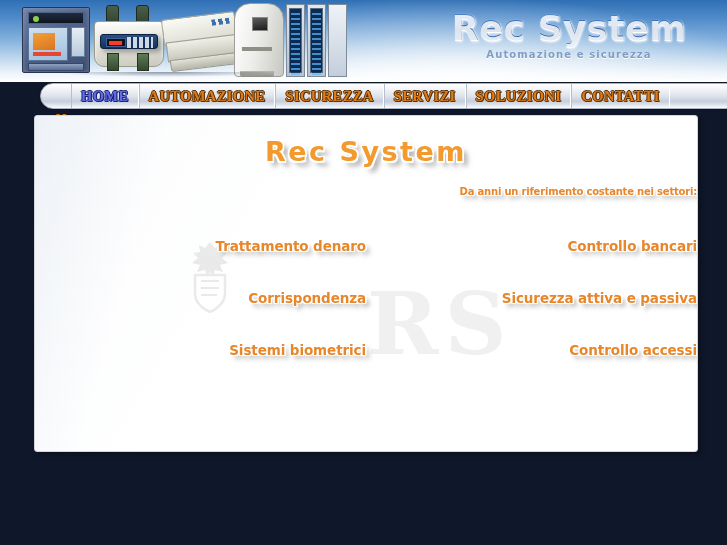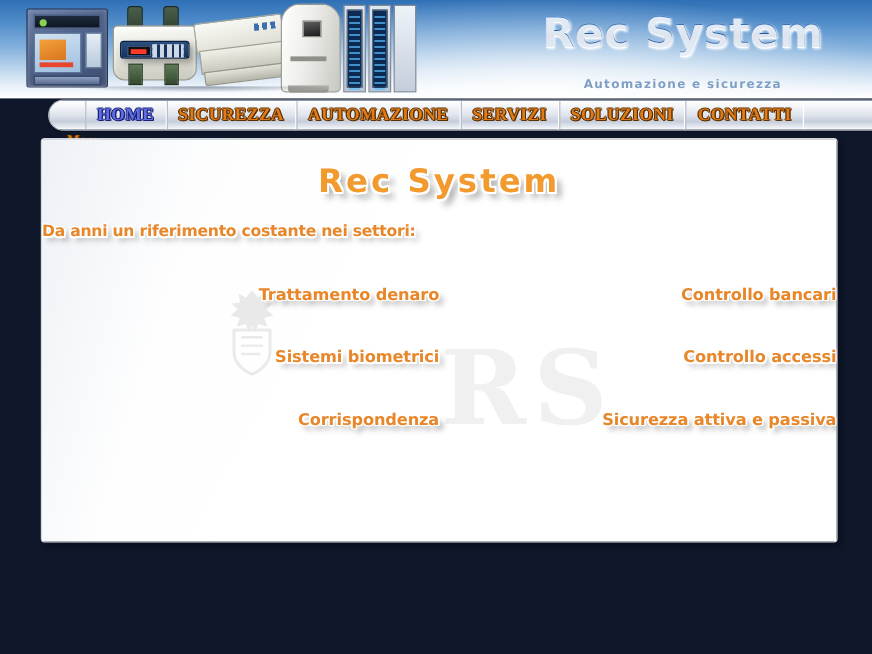--- a/index.html
+++ b/index.html
@@ -242,21 +242,21 @@
     filter: drop-shadow(1px 1px 1px rgba(255,255,255,.9));
     white-space: nowrap;
   }
   .brand-sub {
     font-family: "DejaVu Sans", sans-serif;
     font-size: 10px;
     font-weight: bold;
     letter-spacing: 1.1px;
     color: #7e9ec4;
     text-shadow: 0 1px 0 rgba(255,255,255,.95);
-    margin-top: 17px;
+    margin-top: 1px;
     white-space: nowrap;
   }
 
   
   .navwrap {
     position: absolute;
     left: 40px; top: 83px;
     width: 699px; height: 26px;
   }
   .navbar {
@@ -373,23 +373,23 @@
     text-shadow:
       -1.5px -1.5px 0 #ffffff, 1.5px -1.5px 0 #ffffff,
       -1.5px 1.5px 0 #ffffff, 1.5px 1.5px 0 #ffffff,
       -1.5px 0 0 #ffffff, 1.5px 0 0 #ffffff,
       0 -1.5px 0 #ffffff, 0 1.5px 0 #ffffff,
       5px 5px 5px rgba(100,100,100,.55);
   }
   .subtitle {
     position: absolute;
     left: 0; right: 0; top: 70px;
-    text-align: left;
+    text-align: right;
     font-family: "DejaVu Sans", sans-serif;
-    font-size: 13px;
+    font-size: 10px;
     font-weight: bold;
     letter-spacing: -0.2px;
     color: #e8862a;
     text-shadow:
       -1.2px -1.2px 0 #ffffff, 1.2px -1.2px 0 #ffffff,
       -1.2px 1.2px 0 #ffffff, 1.2px 1.2px 0 #ffffff,
       -1.2px 0 0 #ffffff, 1.2px 0 0 #ffffff,
       0 -1.2px 0 #ffffff, 0 1.2px 0 #ffffff,
       4px 4px 4px rgba(110,110,110,.5);
   }
@@ -482,24 +482,24 @@
   </div>
 
   <div class="navwrap">
     <div class="navbar">
       <div class="nav-cap"></div>
 
       <div class="nav-item home">
         <span>HOME</span>
       </div>
       <div class="nav-item">
+        <span>AUTOMAZIONE</span>
+      </div>
+      <div class="nav-item">
         <span>SICUREZZA</span>
-      </div>
-      <div class="nav-item">
-        <span>AUTOMAZIONE</span>
       </div>
       <div class="nav-item">
         <span>SERVIZI</span>
       </div>
       <div class="nav-item">
         <span>SOLUZIONI</span>
       </div>
       <div class="nav-item">
         <span>CONTATTI</span>
       </div>
@@ -528,26 +528,26 @@
       <div class="subtitle">Da anni un riferimento costante nei settori:</div>
 
       <div class="sector-grid">
 
         <div class="sector-row">
           <div class="sector-cell">Trattamento denaro</div>
           <div class="sector-cell">Controllo bancari</div>
         </div>
 
         <div class="sector-row">
+          <div class="sector-cell">Corrispondenza</div>
+          <div class="sector-cell">Sicurezza attiva e passiva</div>
+        </div>
+
+        <div class="sector-row">
           <div class="sector-cell">Sistemi biometrici</div>
           <div class="sector-cell">Controllo accessi</div>
         </div>
 
-        <div class="sector-row">
-          <div class="sector-cell">Corrispondenza</div>
-          <div class="sector-cell">Sicurezza attiva e passiva</div>
-        </div>
-
       </div>
     </div>
   </div>
 
 </div>
 
 </body></html>

